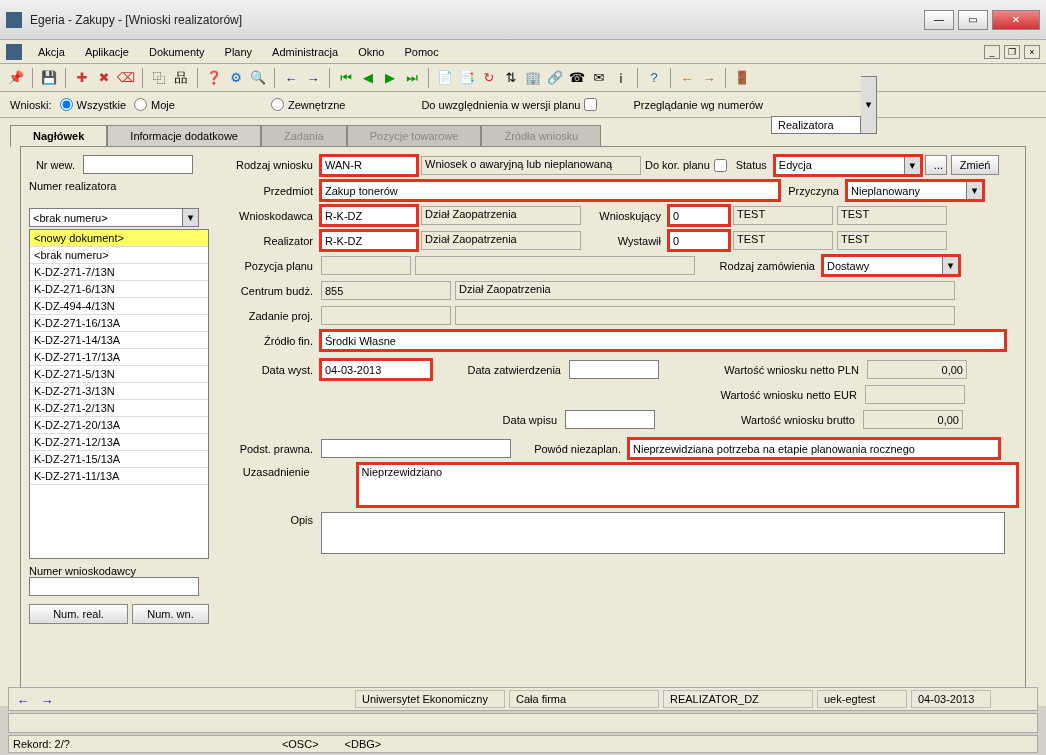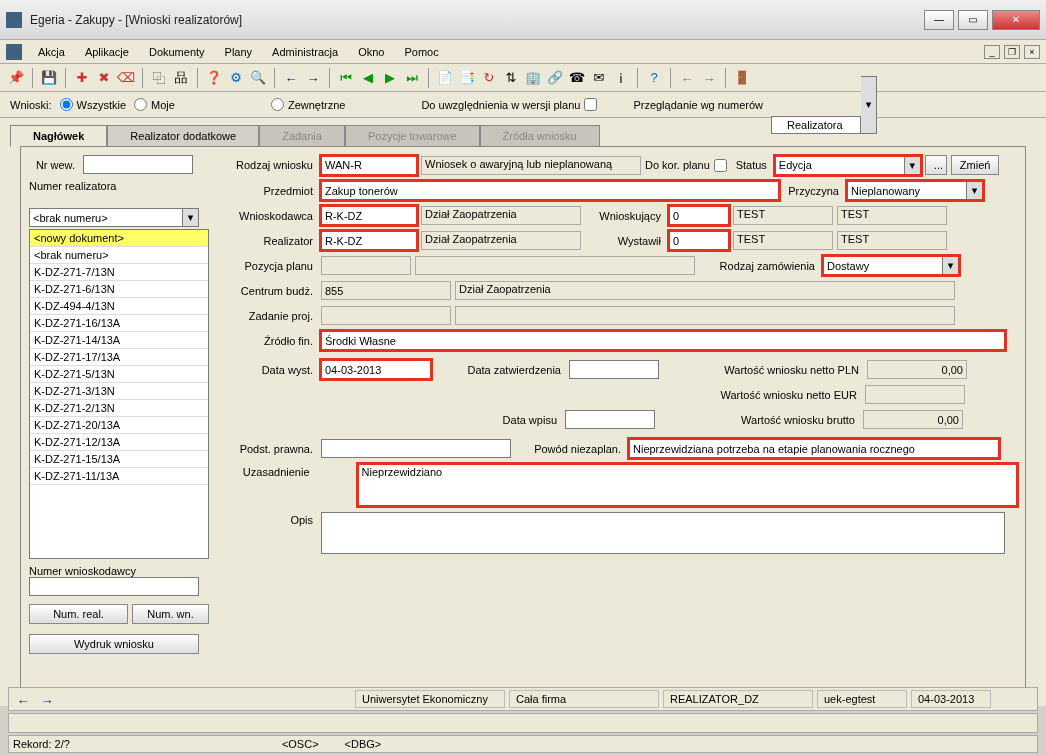--- a/index.html
+++ b/index.html
@@ -22,21 +22,21 @@
 
 
 .toolbar { height: 28px; background: #ece9d8; border-bottom: 1px solid #aaa; display: flex; align-items: center; padding: 0 6px; gap: 2px; }
 .tool-sep { width: 1px; height: 20px; background: #999; margin: 0 4px; }
 .tool-btn { width: 20px; height: 20px; display:flex; align-items:center; justify-content:center; cursor:pointer; font-size:13px; }
 
 
 .filter-row { height: 26px; background: #ece9d8; display:flex; align-items:center; padding: 0 10px; gap:8px; border-bottom:1px solid #aaa; }
 .filter-row label { display:flex; align-items:center; gap:4px; }
 .filter-row input[type=radio],.filter-row input[type=checkbox] { margin:0; }
-.filter-row .sel { border:1px solid #7a7a7a; background:#fff; height:18px; padding:0 15px;margin-top:40px; }
+.filter-row .sel { border:1px solid #7a7a7a; background:#fff; height:18px; padding:0 6px;margin-top:40px; }
 
 
 .tabs-wrap { padding: 6px 10px 0 10px; background:#ece9d8; }
 .tabs { display:flex; gap:0; }
 .tab { padding:4px 22px; border:1px solid #888; border-bottom:none; background:#d4d0c8; cursor:pointer; position:relative; top:1px; }
 .tab.active { background:#ece9d8; font-weight:700; border-bottom:1px solid #ece9d8; }
 .tab.dim { color:#888; background:#c8c4bc; }
 
 
 .panel { border:1px solid #888; background:#ece9d8; margin:0 10px; padding:8px; height:560px; position:relative; }
@@ -159,21 +159,21 @@
   <span>Przeglądanie wg numerów</span>
   <div class="combo">
     <input class="sel" style="width: 90px;" value="Realizatora">
     <div class="arrow">▾</div>
   </div>
 </div>
 
 <div class="tabs-wrap">
   <div class="tabs">
     <div class="tab active">Nagłówek</div>
-    <div class="tab">Realizator dodatkowe</div>
+    <div class="tab">Informacje dodatkowe</div>
     <div class="tab dim">Zadania</div>
     <div class="tab dim">Pozycje towarowe</div>
     <div class="tab dim">Źródła wniosku</div>
   </div>
 
   <div class="panel">
 
     <div class="left-col">
       <div class="row">
         <span class="lbl" style="width:50px">Nr wew.</span>
@@ -200,21 +200,20 @@
           <div class="item">K-DZ-271-12/13A</div>
           <div class="item">K-DZ-271-15/13A</div>
           <div class="item">K-DZ-271-11/13A</div>
         </div>
       <div style="margin-top:6px">Numer wnioskodawcy</div>
       <input class="field" style="width: 170px; margin-bottom: 8px;">
       <div class="row">
         <button class="btn" style="width:106px">Num. real.</button>
         <button class="btn" style="width:82px">Num. wn.</button>
       </div>
-      <button class="btn" style="width:170px;margin-top:4px">Wydruk wniosku</button>
     </div>
 
     <div class="right-col">
       <div class="row">
         <span class="lbl" style="width:100px">Rodzaj wniosku</span>
         <input class="field redbox" style="width: 96px;" value="WAN-R">
         <span class="field ro" style="width:220px;overflow:hidden">Wniosek o awaryjną lub nieplanowaną</span>
         <span>Do kor. planu</span>
         <input type="checkbox" style="">
         <span class="lbl" style="width:40px">Status</span>

